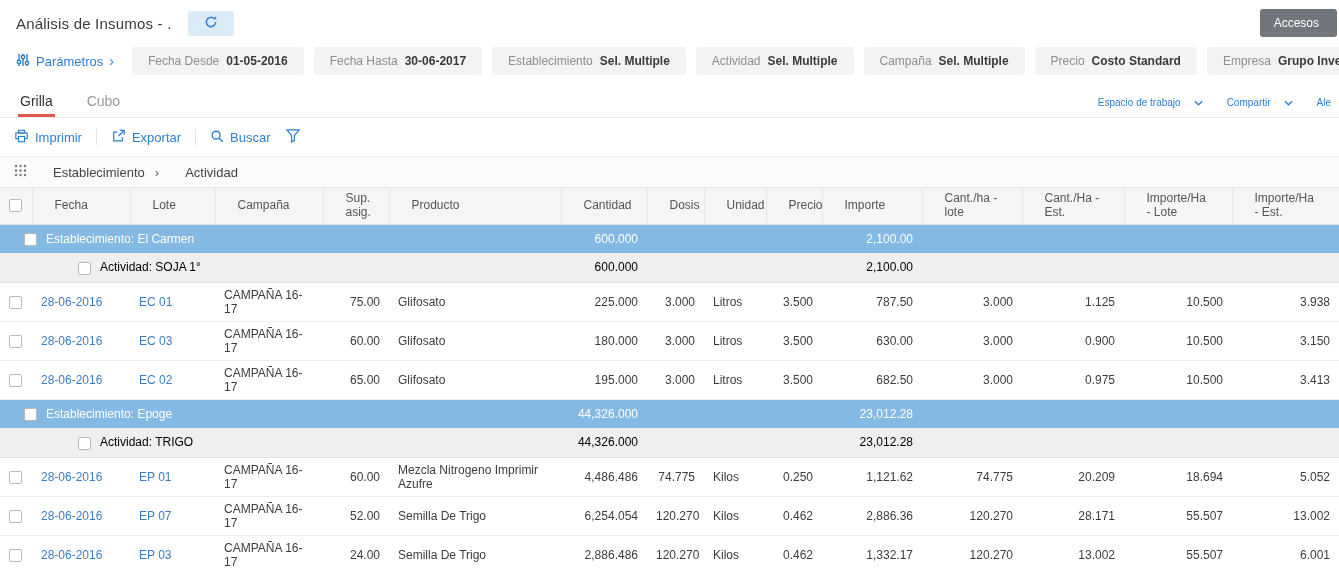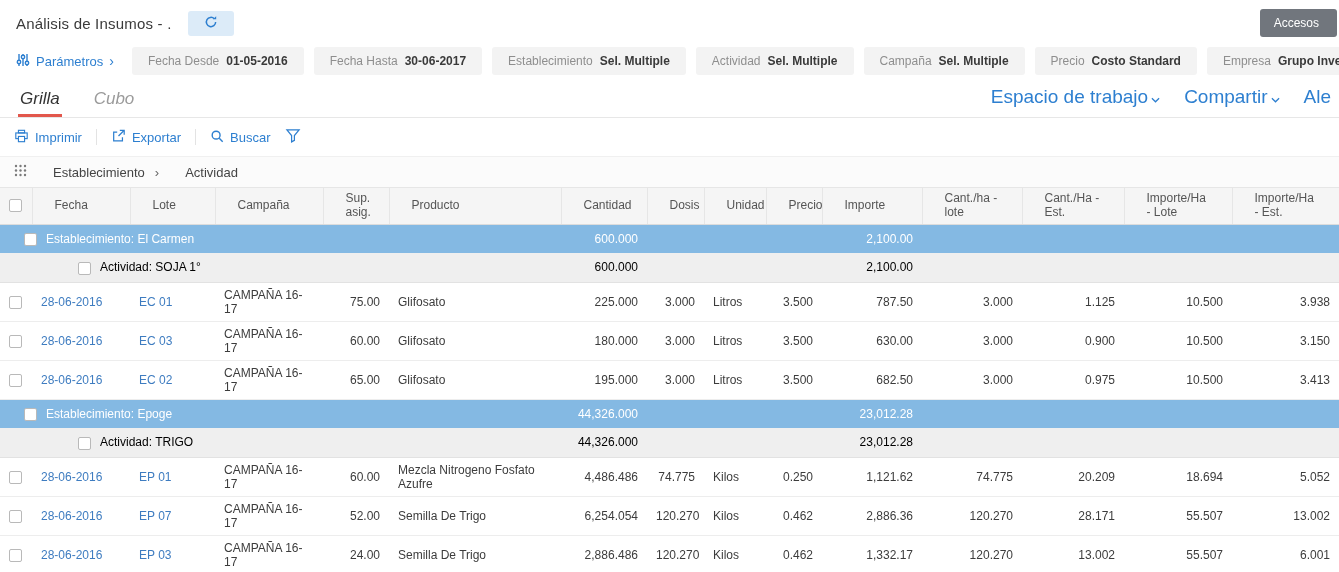--- a/index.html
+++ b/index.html
@@ -20,24 +20,24 @@
     margin-right:8px; cursor:pointer; white-space:nowrap; }
   .params-toggle .chev { font-size:14px; }
   .param-chips { display:flex; gap:10px; }
   .chip { background:#f3f3f3; border-radius:3px; padding:7px 16px; font-size:12px;
     display:flex; gap:7px; white-space:nowrap; cursor:pointer; }
   .chip-label { color:#8e8e8e; }
   .chip-value { color:#3a3a3a; font-weight:700; }
 
   
   .tabs-bar { display:flex; align-items:flex-end; padding:0 18px; border-bottom:1px solid #e7e7e7; height:33px; }
-  .tab { font-size:17px; padding:7px 2px 8px; margin-right:30px; color:#9b9b9b; cursor:pointer;font-style:italic; }
+  .tab { font-size:14px; padding:7px 2px 8px; margin-right:30px; color:#9b9b9b; cursor:pointer; }
   .tab.active { color:#333; font-weight:500; border-bottom:3px solid #e2574c; padding-bottom:5px; }
   .tab-links { margin-left:auto; display:flex; gap:24px; align-items:center; padding-bottom:9px; }
-  .tab-link { color:#2d7fd0; font-size:19px; cursor:pointer; display:flex; align-items:center; gap:3px; white-space:nowrap;justify-content:center; }
+  .tab-link { color:#2d7fd0; font-size:10px; cursor:pointer; display:flex; align-items:center; gap:13px; white-space:nowrap;justify-content:center; }
   .tab-link:last-child { margin-right:-10px; }
 
   
   .toolbar { display:flex; align-items:center; padding:10px 14px; gap:14px; }
   .tool-item { display:flex; align-items:center; gap:6px; color:#2d7fd0; font-size:13px; cursor:pointer; }
   .tool-sep { width:1px; height:16px; background:#e3e3e3; }
 
   
   .group-bar { background:#fbfbfb; border-top:1px solid #f0f0f0; border-bottom:1px solid #e6e6e6;
     display:flex; align-items:center; padding:7px 14px; gap:26px; font-size:13px; color:#444; }
@@ -335,21 +335,21 @@
         <td colspan="3"></td>
         <td class="al-right sum">23,012.28</td>
         <td colspan="4"></td>
       </tr>
       <tr class="data-row">
         <td class="cb-cell"><span class="cb"></span></td>
         <td class="al-left"><a class="cell-link">28-06-2016</a></td>
         <td class="al-left"><a class="cell-link">EP 01</a></td>
         <td class="al-left">CAMPAÑA 16-17</td>
         <td class="al-right">60.00</td>
-        <td class="al-left">Mezcla Nitrogeno Fosfato Azufre</td>
+        <td class="al-left">Mezcla Nitrogeno Imprimir Azufre</td>
         <td class="al-right">4,486.486</td>
         <td class="al-right">74.775</td>
         <td class="al-left">Kilos</td>
         <td class="al-right">0.250</td>
         <td class="al-right">1,121.62</td>
         <td class="al-right">74.775</td>
         <td class="al-right">20.209</td>
         <td class="al-right">18.694</td>
         <td class="al-right">5.052</td>
       </tr>

